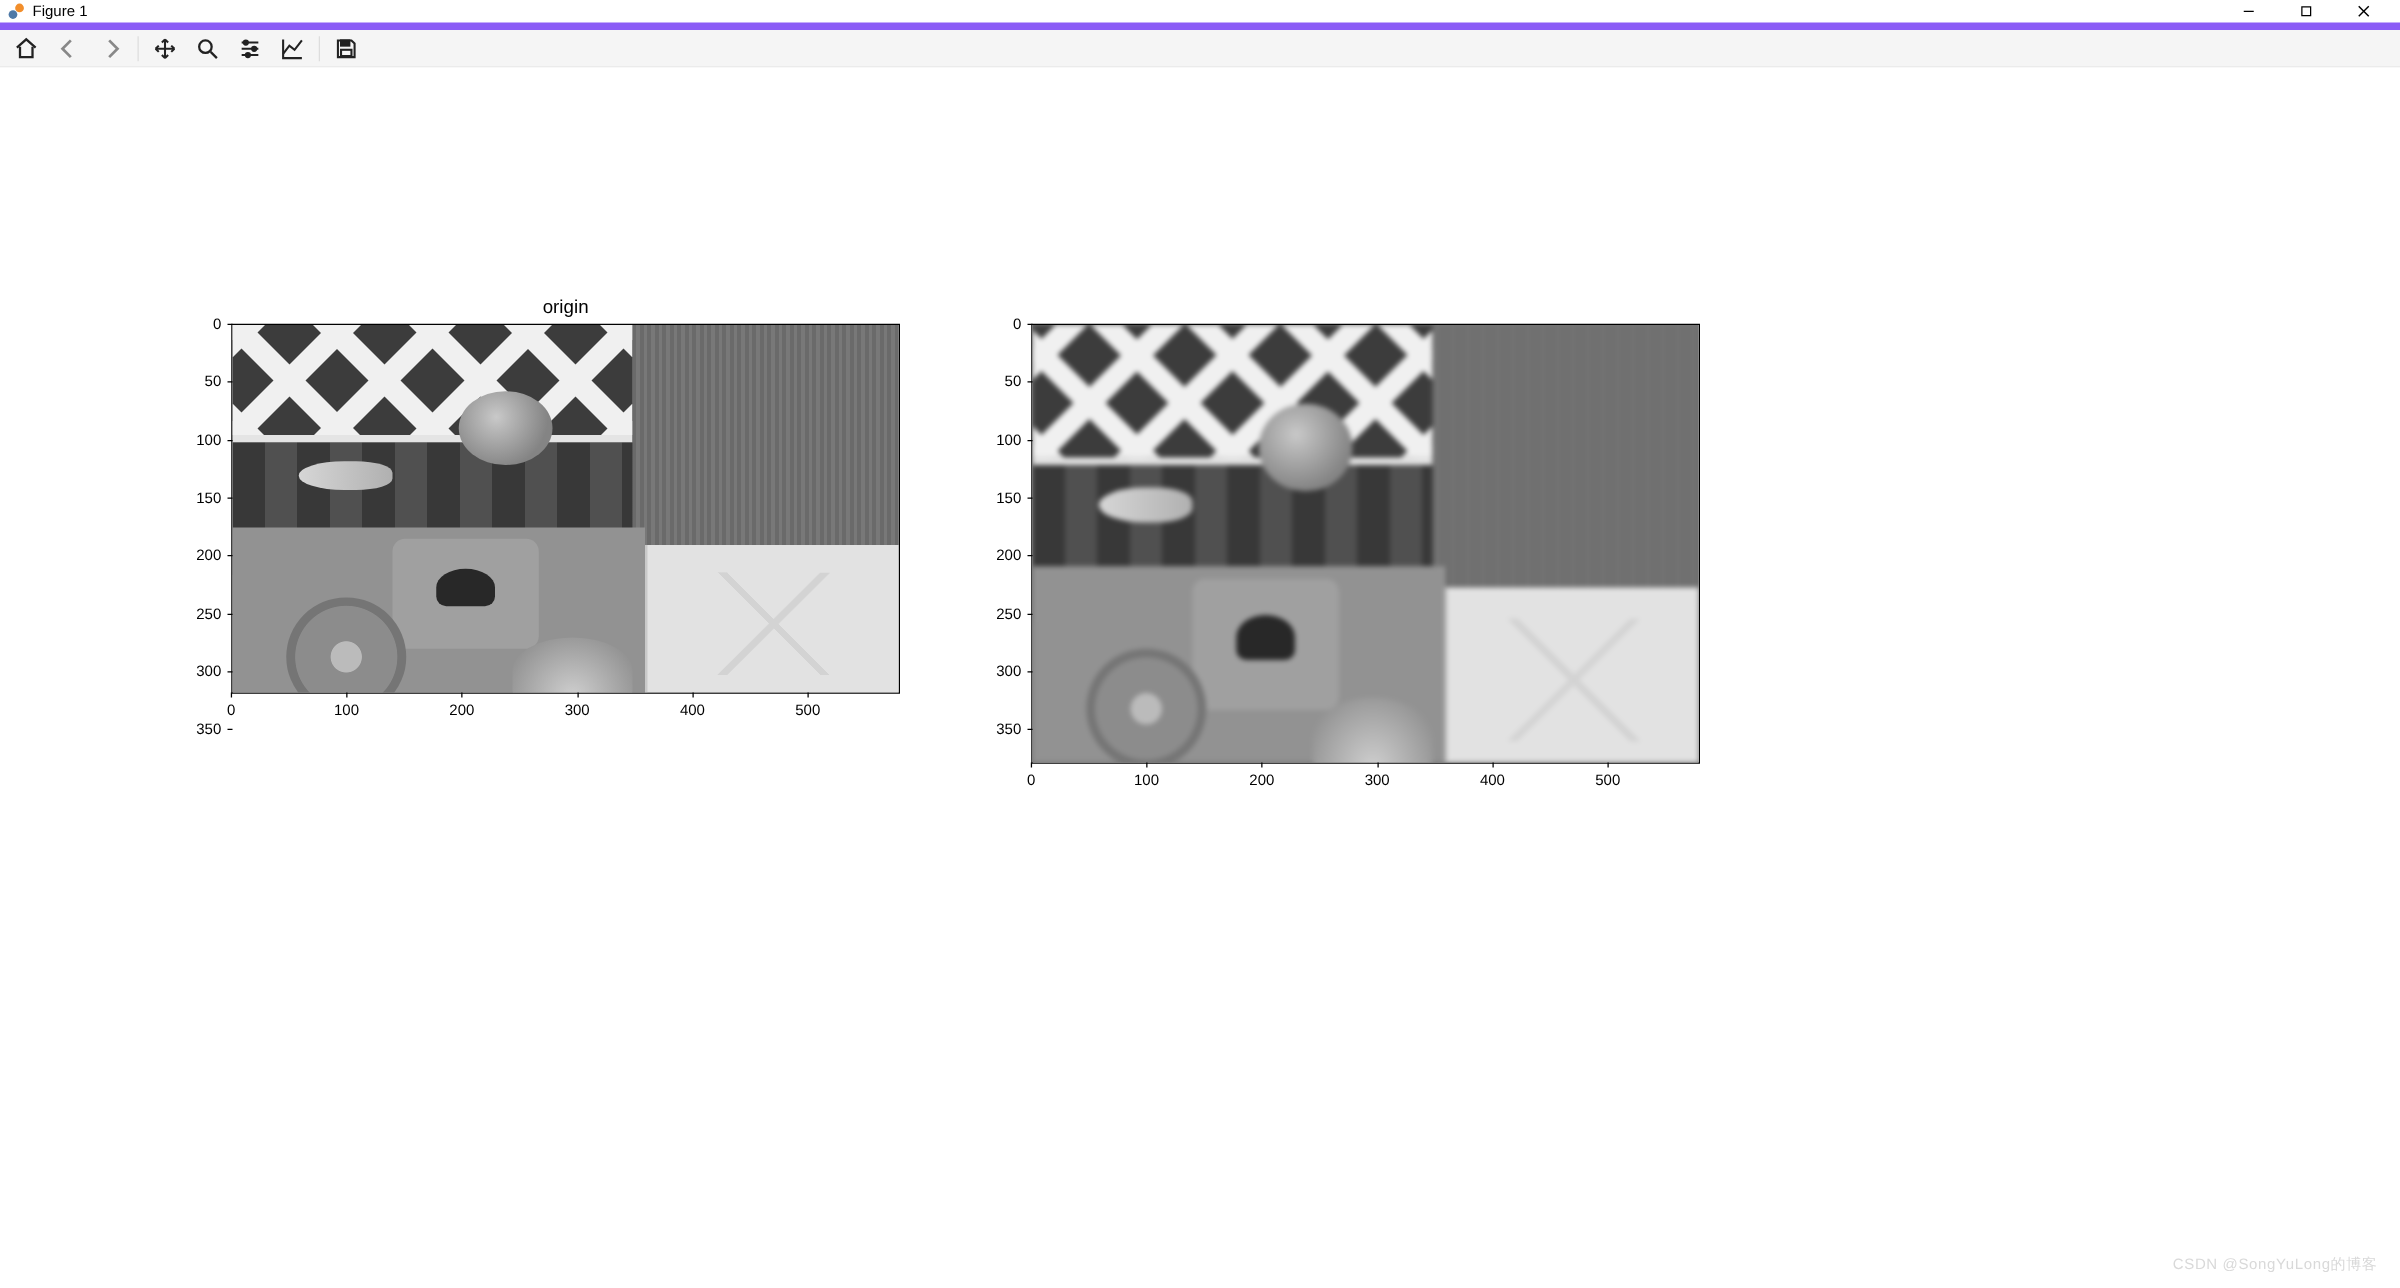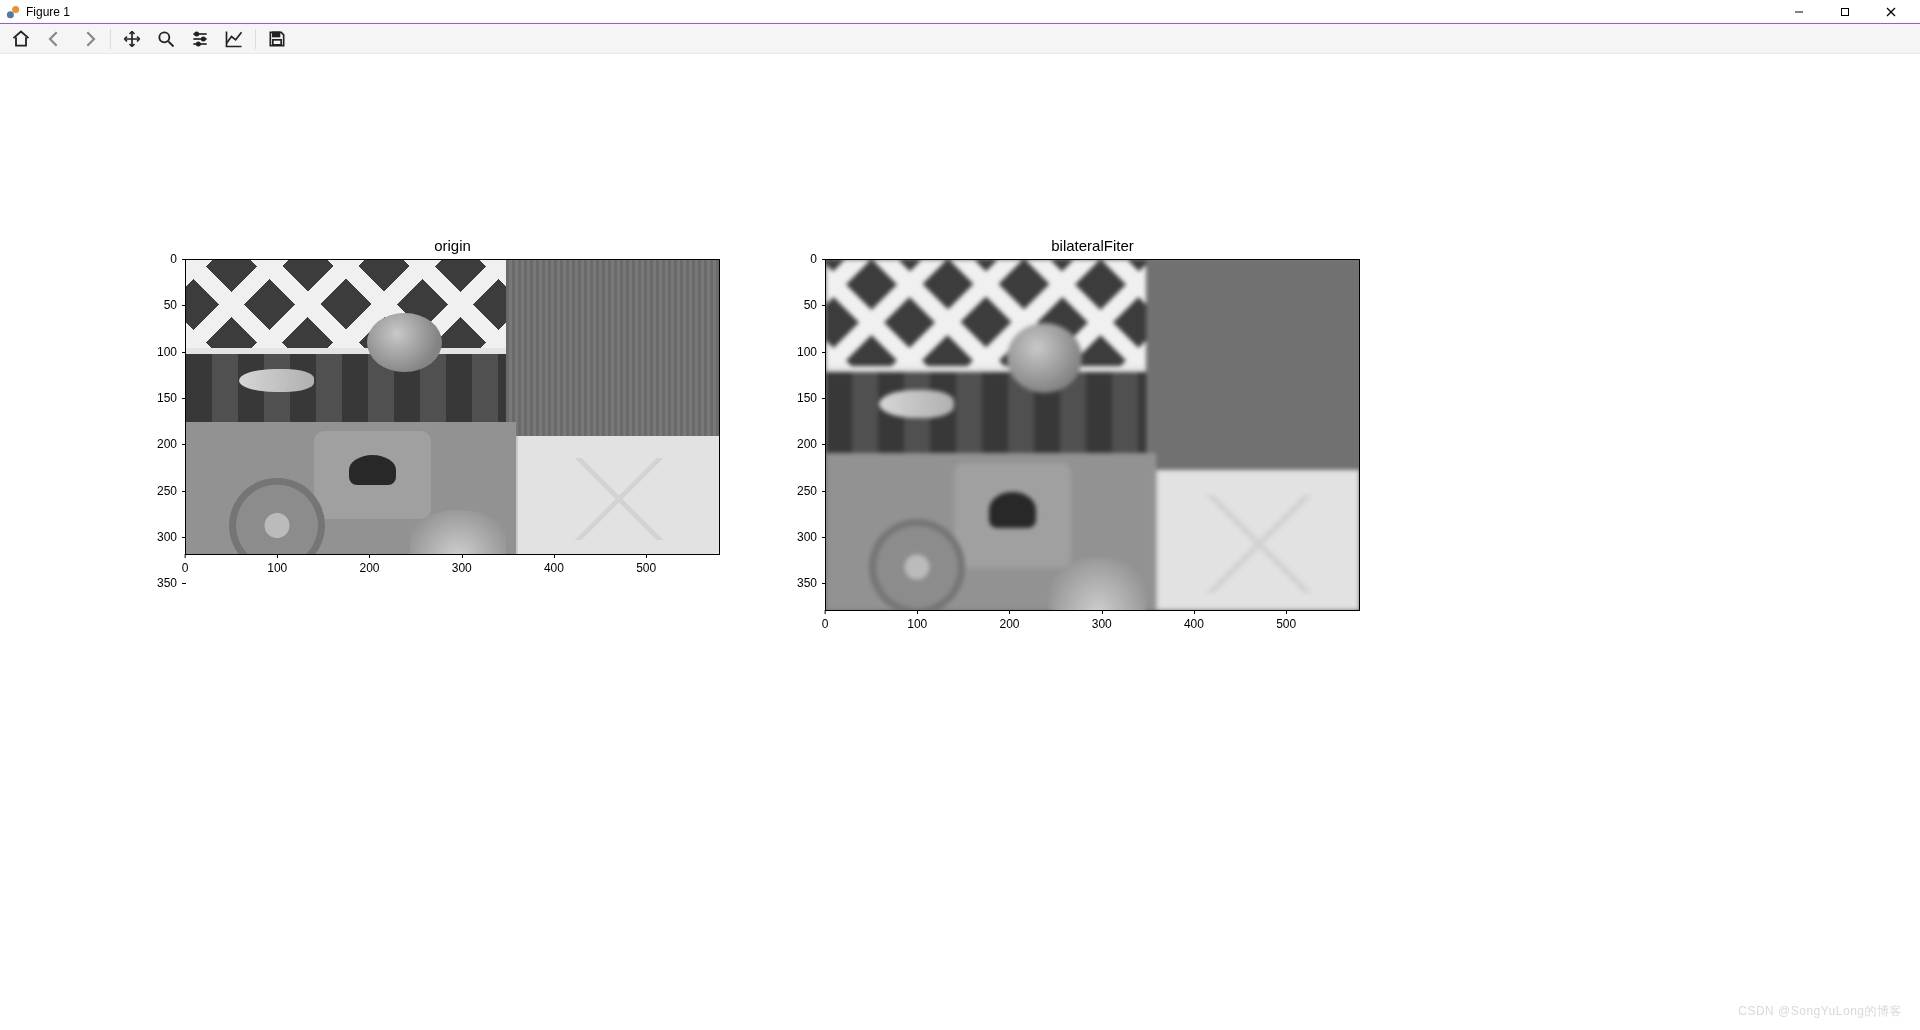--- a/index.html
+++ b/index.html
@@ -14,21 +14,21 @@
     overflow: hidden;
     position: relative;
   }
   
   .titlebar {
     height: 24px;
     background: #ffffff;
     display: flex;
     align-items: center;
     padding: 0 6px;
-    border-bottom: 1px solid #8b5cf6;
+    border-bottom: 6px solid #8b5cf6;
   }
   .titlebar .app-icon {
     width: 14px; height: 14px;
     margin-right: 6px;
     display: inline-flex;
     align-items: center; justify-content: center;
   }
   .titlebar .title { font-size: 12px; }
   .titlebar .spacer { flex: 1; }
   .winbtn {
@@ -307,21 +307,20 @@
       <div class="ytick" style="top: 324.211px;">350</div>
       <div class="xtick" style="left: 0px;">0</div>
       <div class="xtick" style="left: 92.2414px;">100</div>
       <div class="xtick" style="left: 184.483px;">200</div>
       <div class="xtick" style="left: 276.724px;">300</div>
       <div class="xtick" style="left: 368.966px;">400</div>
       <div class="xtick" style="left: 461.207px;">500</div>
     </div>
 
   <div class="subplot" id="sp1" style="left: 825px; top: 205px; width: 535px; height: 352px;">
-    <div class="title">bilateralFiter</div>
     <div class="axes-frame">
       <div class="imgbox">
         <div class="scene blur">
           <div class="lattice"></div>
           <div class="curtain"></div>
           <div class="shelf"></div>
           <div class="shell"></div>
           <div class="toy"></div>
           <div class="board"></div>
           <div class="letter"></div>

